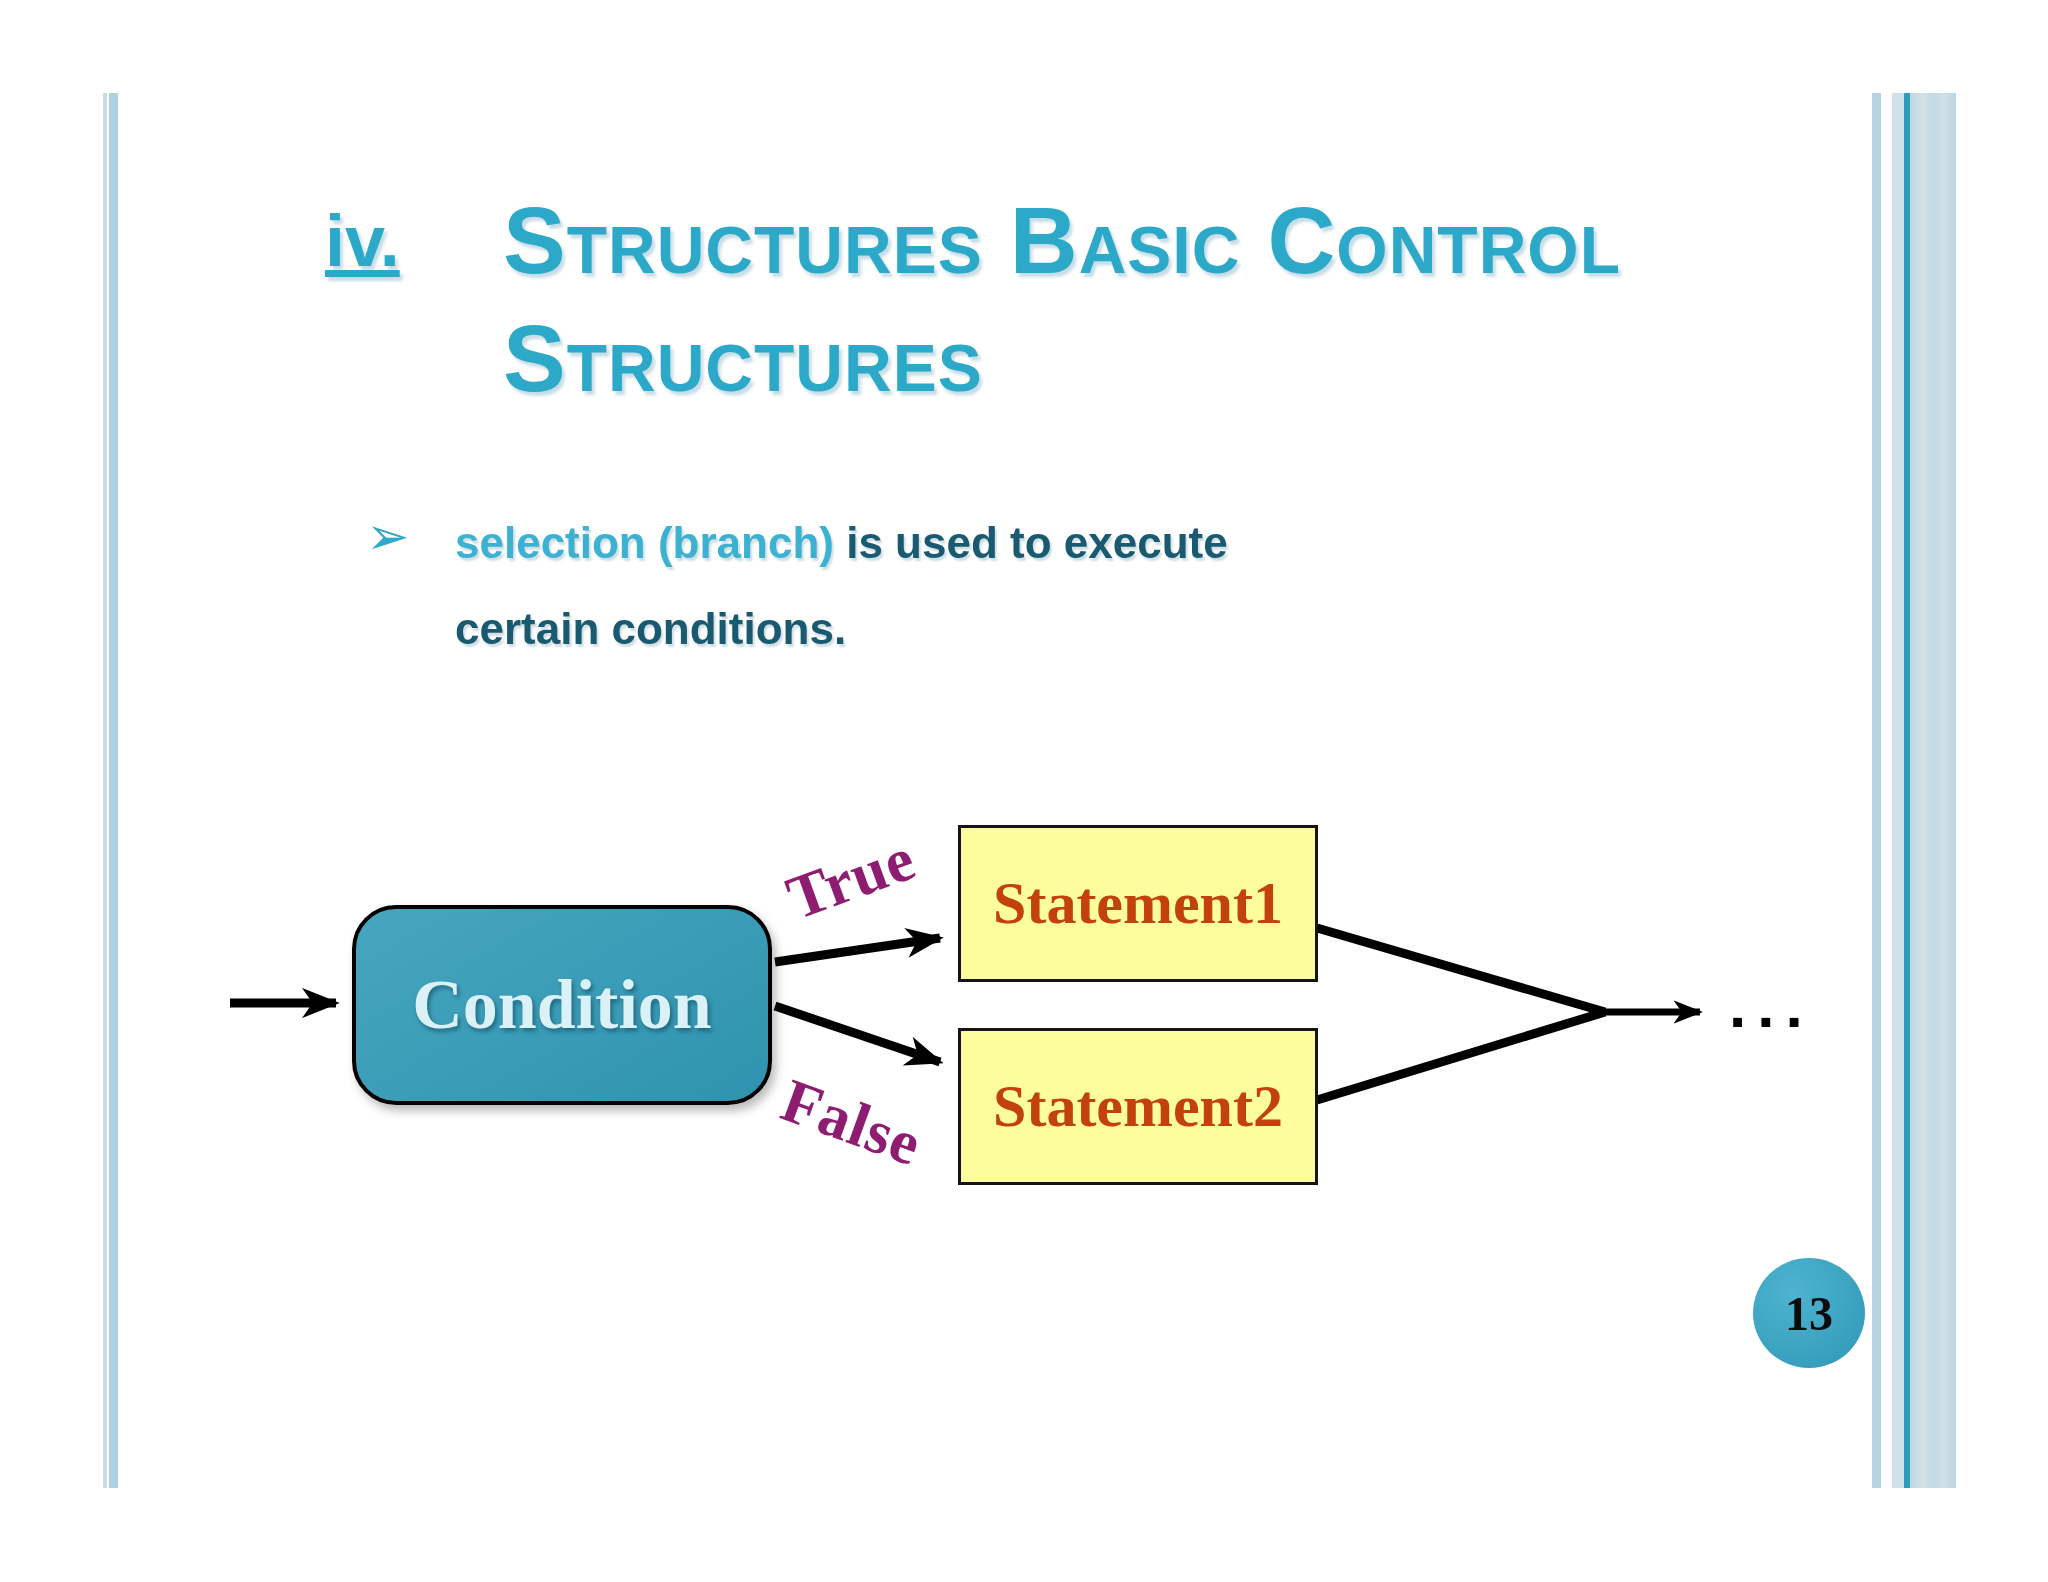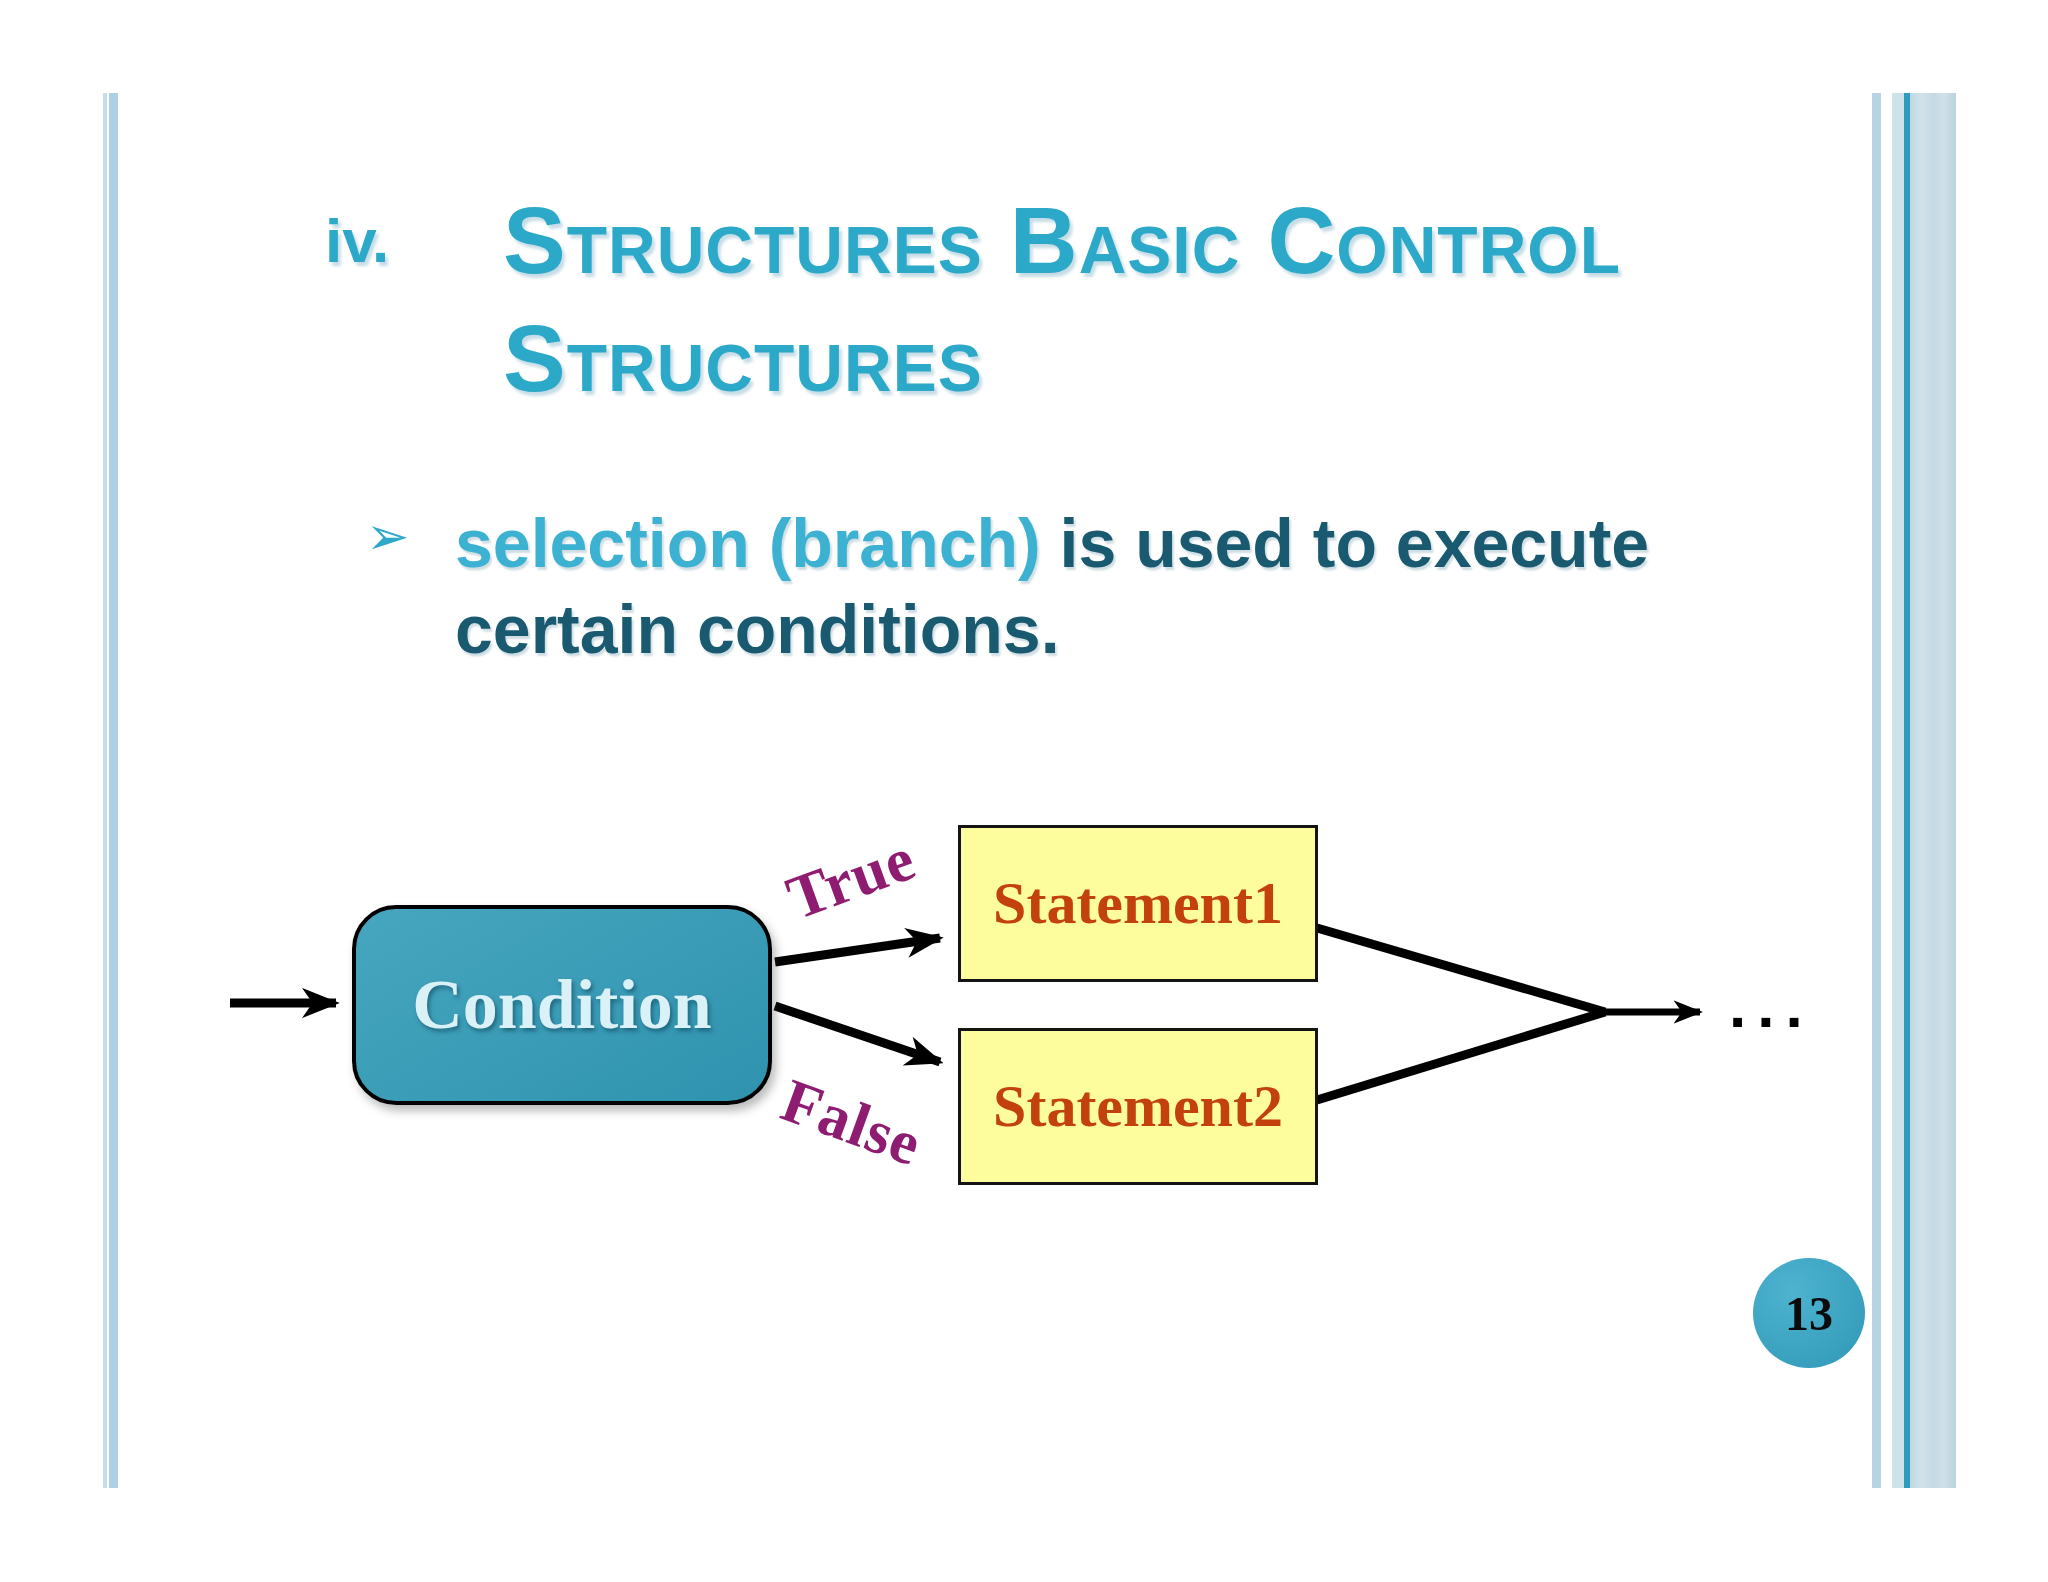--- a/index.html
+++ b/index.html
@@ -17,28 +17,28 @@
     background:linear-gradient(to right,
       #cfe2ea 0px,#cfe2ea 12px,
       #2d9cba 12px,#2d9cba 18px,
       #bed8e2 18px,#d2e2e9 30px,
       #c3d9e3 42px,#cfe0e8 52px,
       #b9d3df 64px);
   }
   
   .title{position:absolute;left:325px;top:182px;display:flex;color:#2ca9c9;
          font-weight:bold;text-shadow:3px 4px 3px rgba(130,180,200,.45);}
-  .title-num{width:178px;font-size:62px;line-height:118px;}
+  .title-num{width:178px;font-size:72px;line-height:118px;text-decoration:underline;}
   .title-text{font-size:94px;line-height:118px;font-variant:small-caps;letter-spacing:1px;}
   .title-text .t-line{display:block;}
   
   .bullet-marker{position:absolute;left:366px;top:506px;font-size:52px;color:#2fa9c9;
                  font-family:"DejaVu Sans",sans-serif;}
   .bullet-body{position:absolute;left:455px;top:500px;width:1340px;
-               font-size:68px;line-height:86px;font-weight:bold;color:#1a5a70;
+               font-size:44px;line-height:86px;font-weight:bold;color:#1a5a70;
                text-shadow:2px 3px 2px rgba(120,160,175,.35);}
   .bullet-body .hl{color:#3db1d1;}
   .b-line{display:block;}
   
   .fc-arrows{position:absolute;left:0;top:0;width:2048px;height:1582px;}
   
   .cond-box{
     position:absolute;left:352px;top:905px;width:420px;height:200px;box-sizing:border-box;
     border:4px solid #000;border-radius:44px;
     background:linear-gradient(150deg,#47a6bf,#2f93af);

